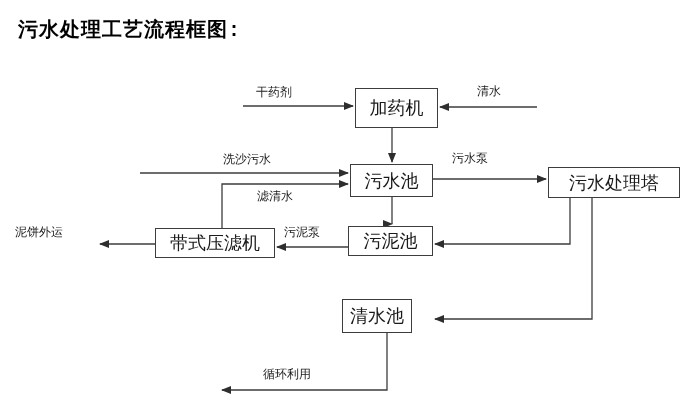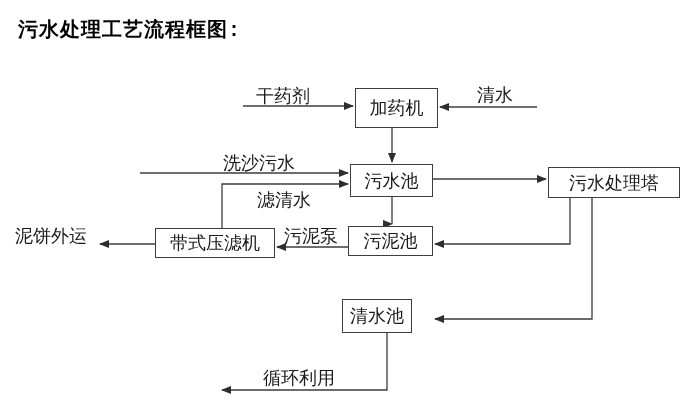--- a/index.html
+++ b/index.html
@@ -13,21 +13,21 @@
     position:absolute; left:18px; top:16px;
     font-size:20px; font-weight:bold; letter-spacing:1px; color:#000000;
     white-space:nowrap;
   }
   .box {
     position:absolute; border:1.5px solid #3d3d3d; background:#ffffff;
     display:flex; align-items:center; justify-content:center;
     font-size:18px; color:#1a1a1a; white-space:nowrap; z-index:2;
   }
   .lbl {
-    position:absolute; font-size:18px; color:#1a1a1a; white-space:nowrap; z-index:2;
+    position:absolute; font-size:12px; color:#1a1a1a; white-space:nowrap; z-index:2;
   }
   svg.wires { position:absolute; left:0; top:0; z-index:1; pointer-events:none; }
 </style>
 </head>
 <body>
 
 <div class="page">
 
   <div class="title">污水处理工艺流程框图:</div>
 
@@ -68,18 +68,19 @@
   <div class="box" style="left:155px; top:228px; width:120px; height:30px;">
     <span>带式压滤机</span>
   </div>
   <div class="box" style="left:342px; top:299px; width:70px;  height:34px;">
     <span>清水池</span>
   </div>
 
   <div class="lbl" style="left:256px; top:84px;">干药剂</div>
   <div class="lbl" style="left:477px; top:83px;">清水</div>
   <div class="lbl" style="left:175px; top:151px;margin-left:48px;">洗沙污水</div>
+  <div class="lbl" style="left:452px; top:150px;">污水泵</div>
   <div class="lbl" style="left:257px; top:188px;">滤清水</div>
   <div class="lbl" style="left:284px; top:224px;">污泥泵</div>
   <div class="lbl" style="left:15px;  top:224px;">泥饼外运</div>
   <div class="lbl" style="left:263px; top:366px;">循环利用</div>
 
 </div>
 
 </body></html>

